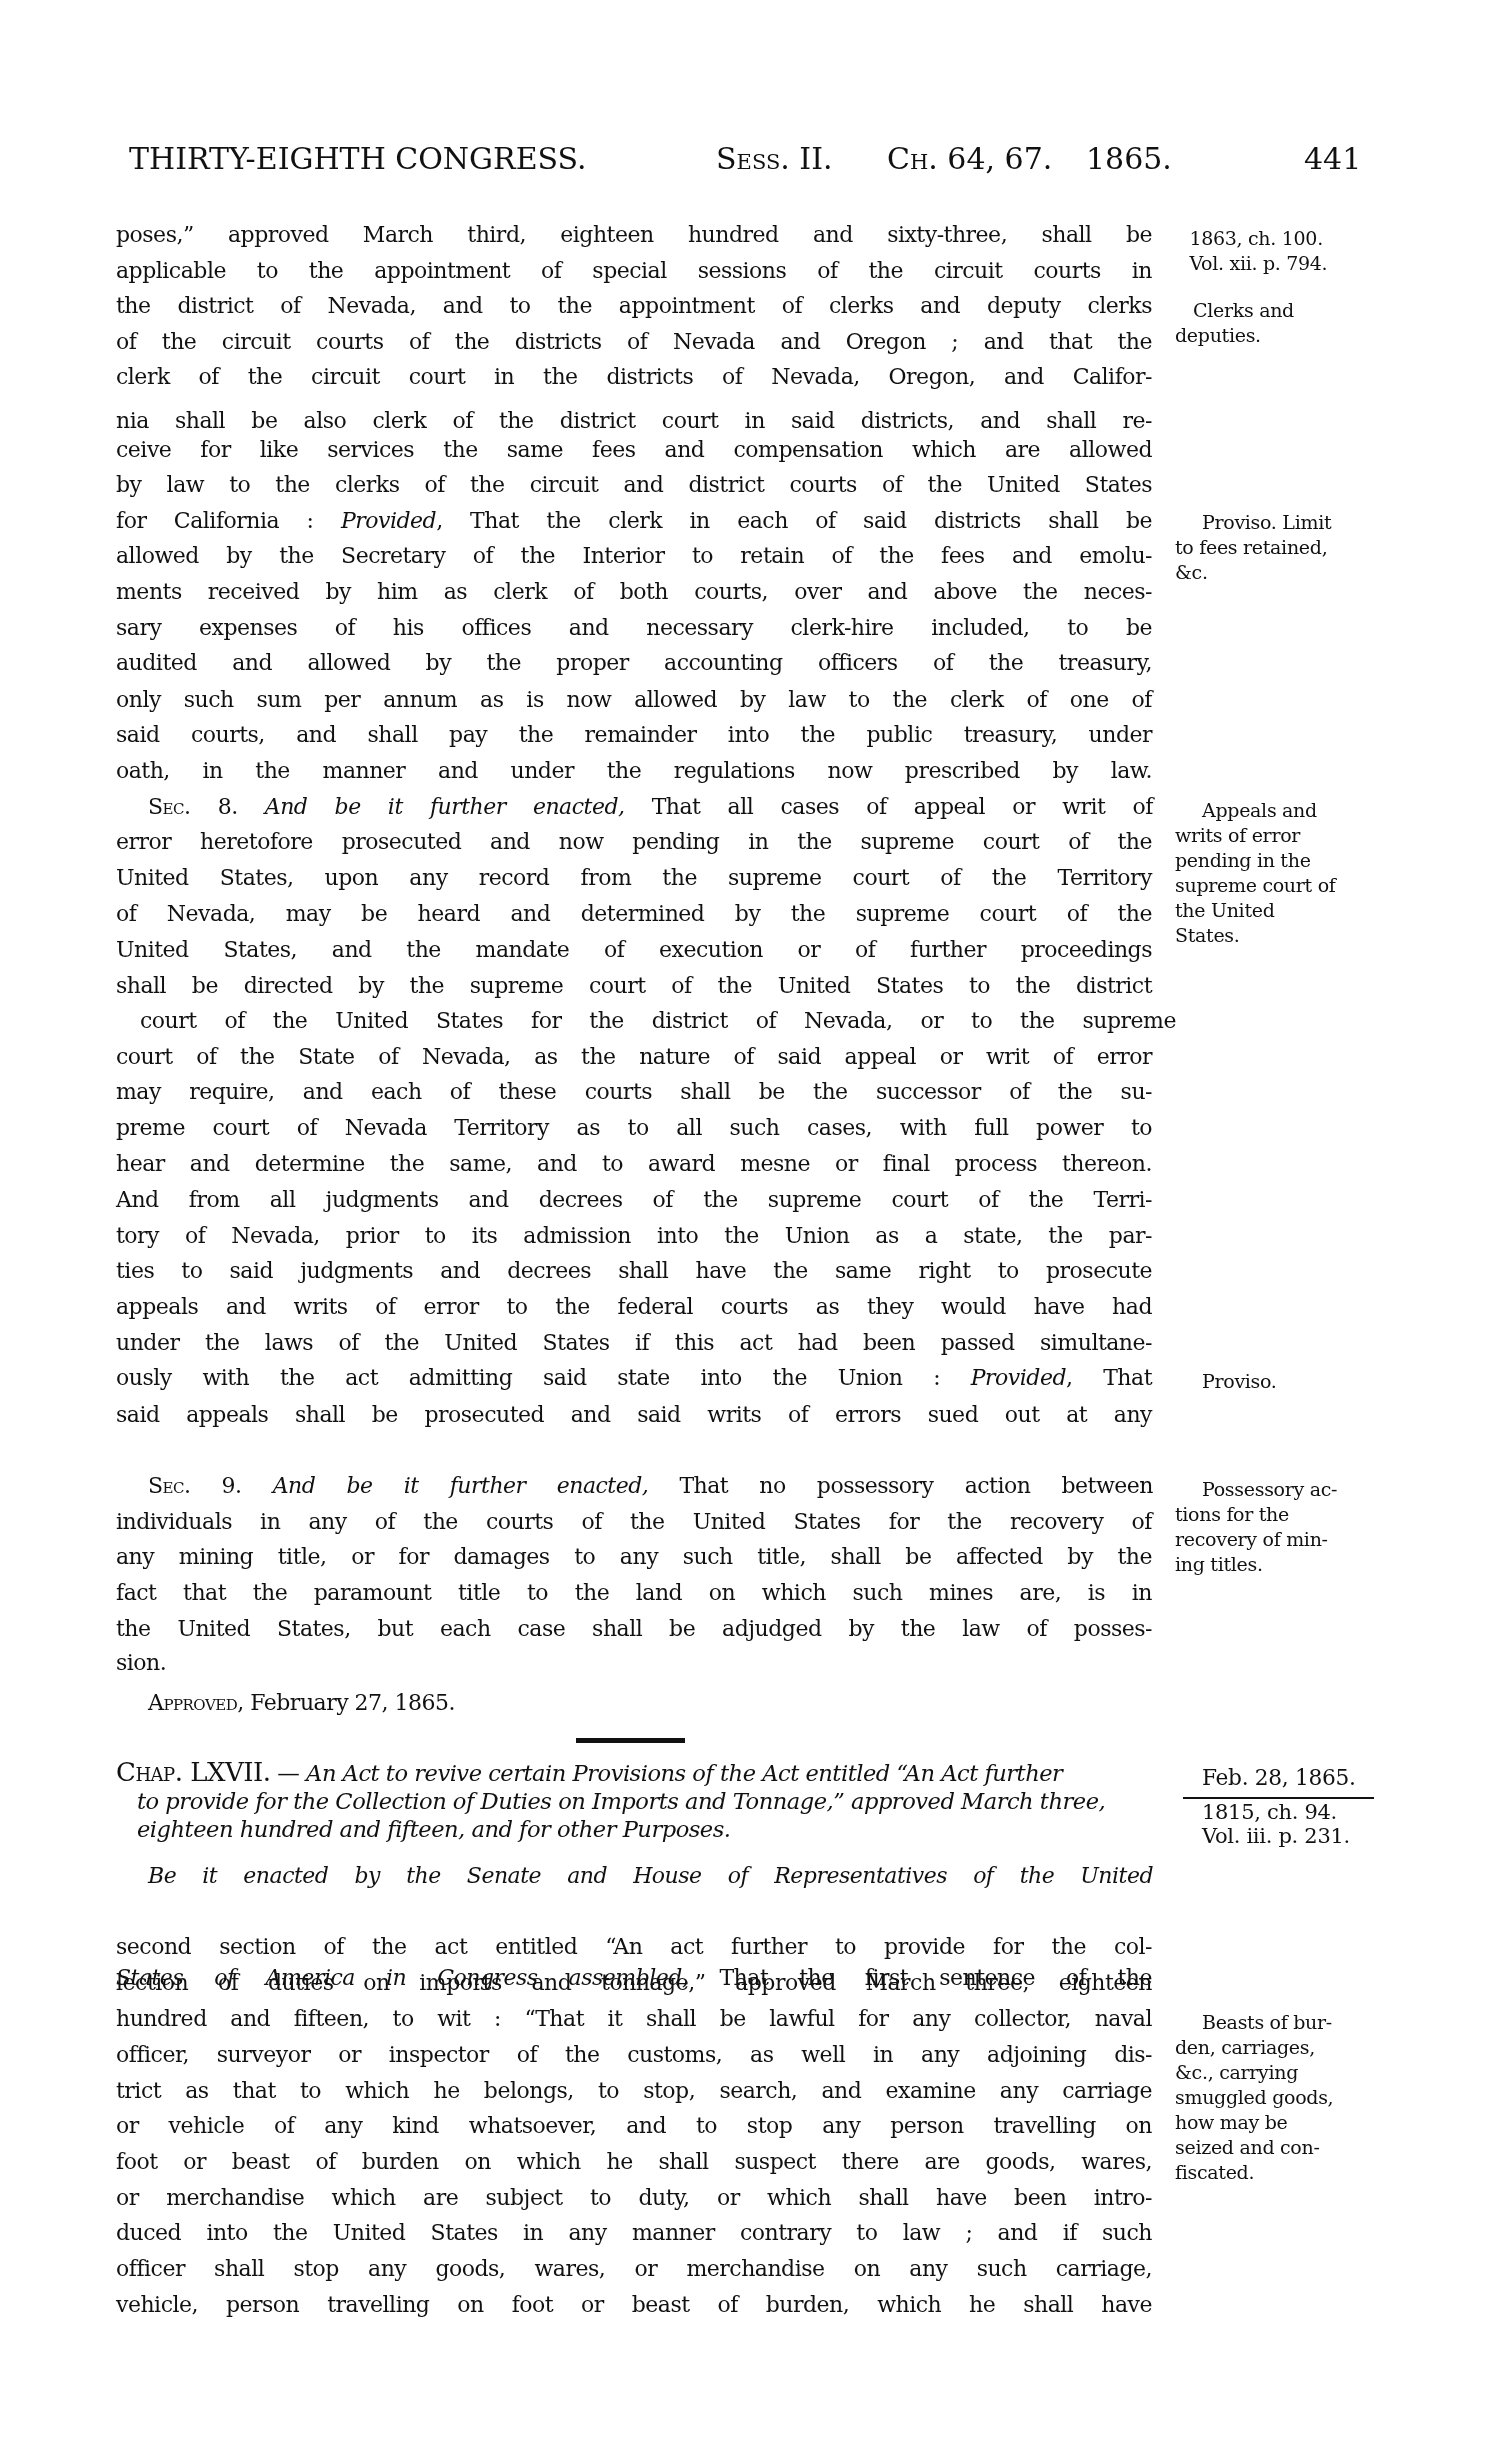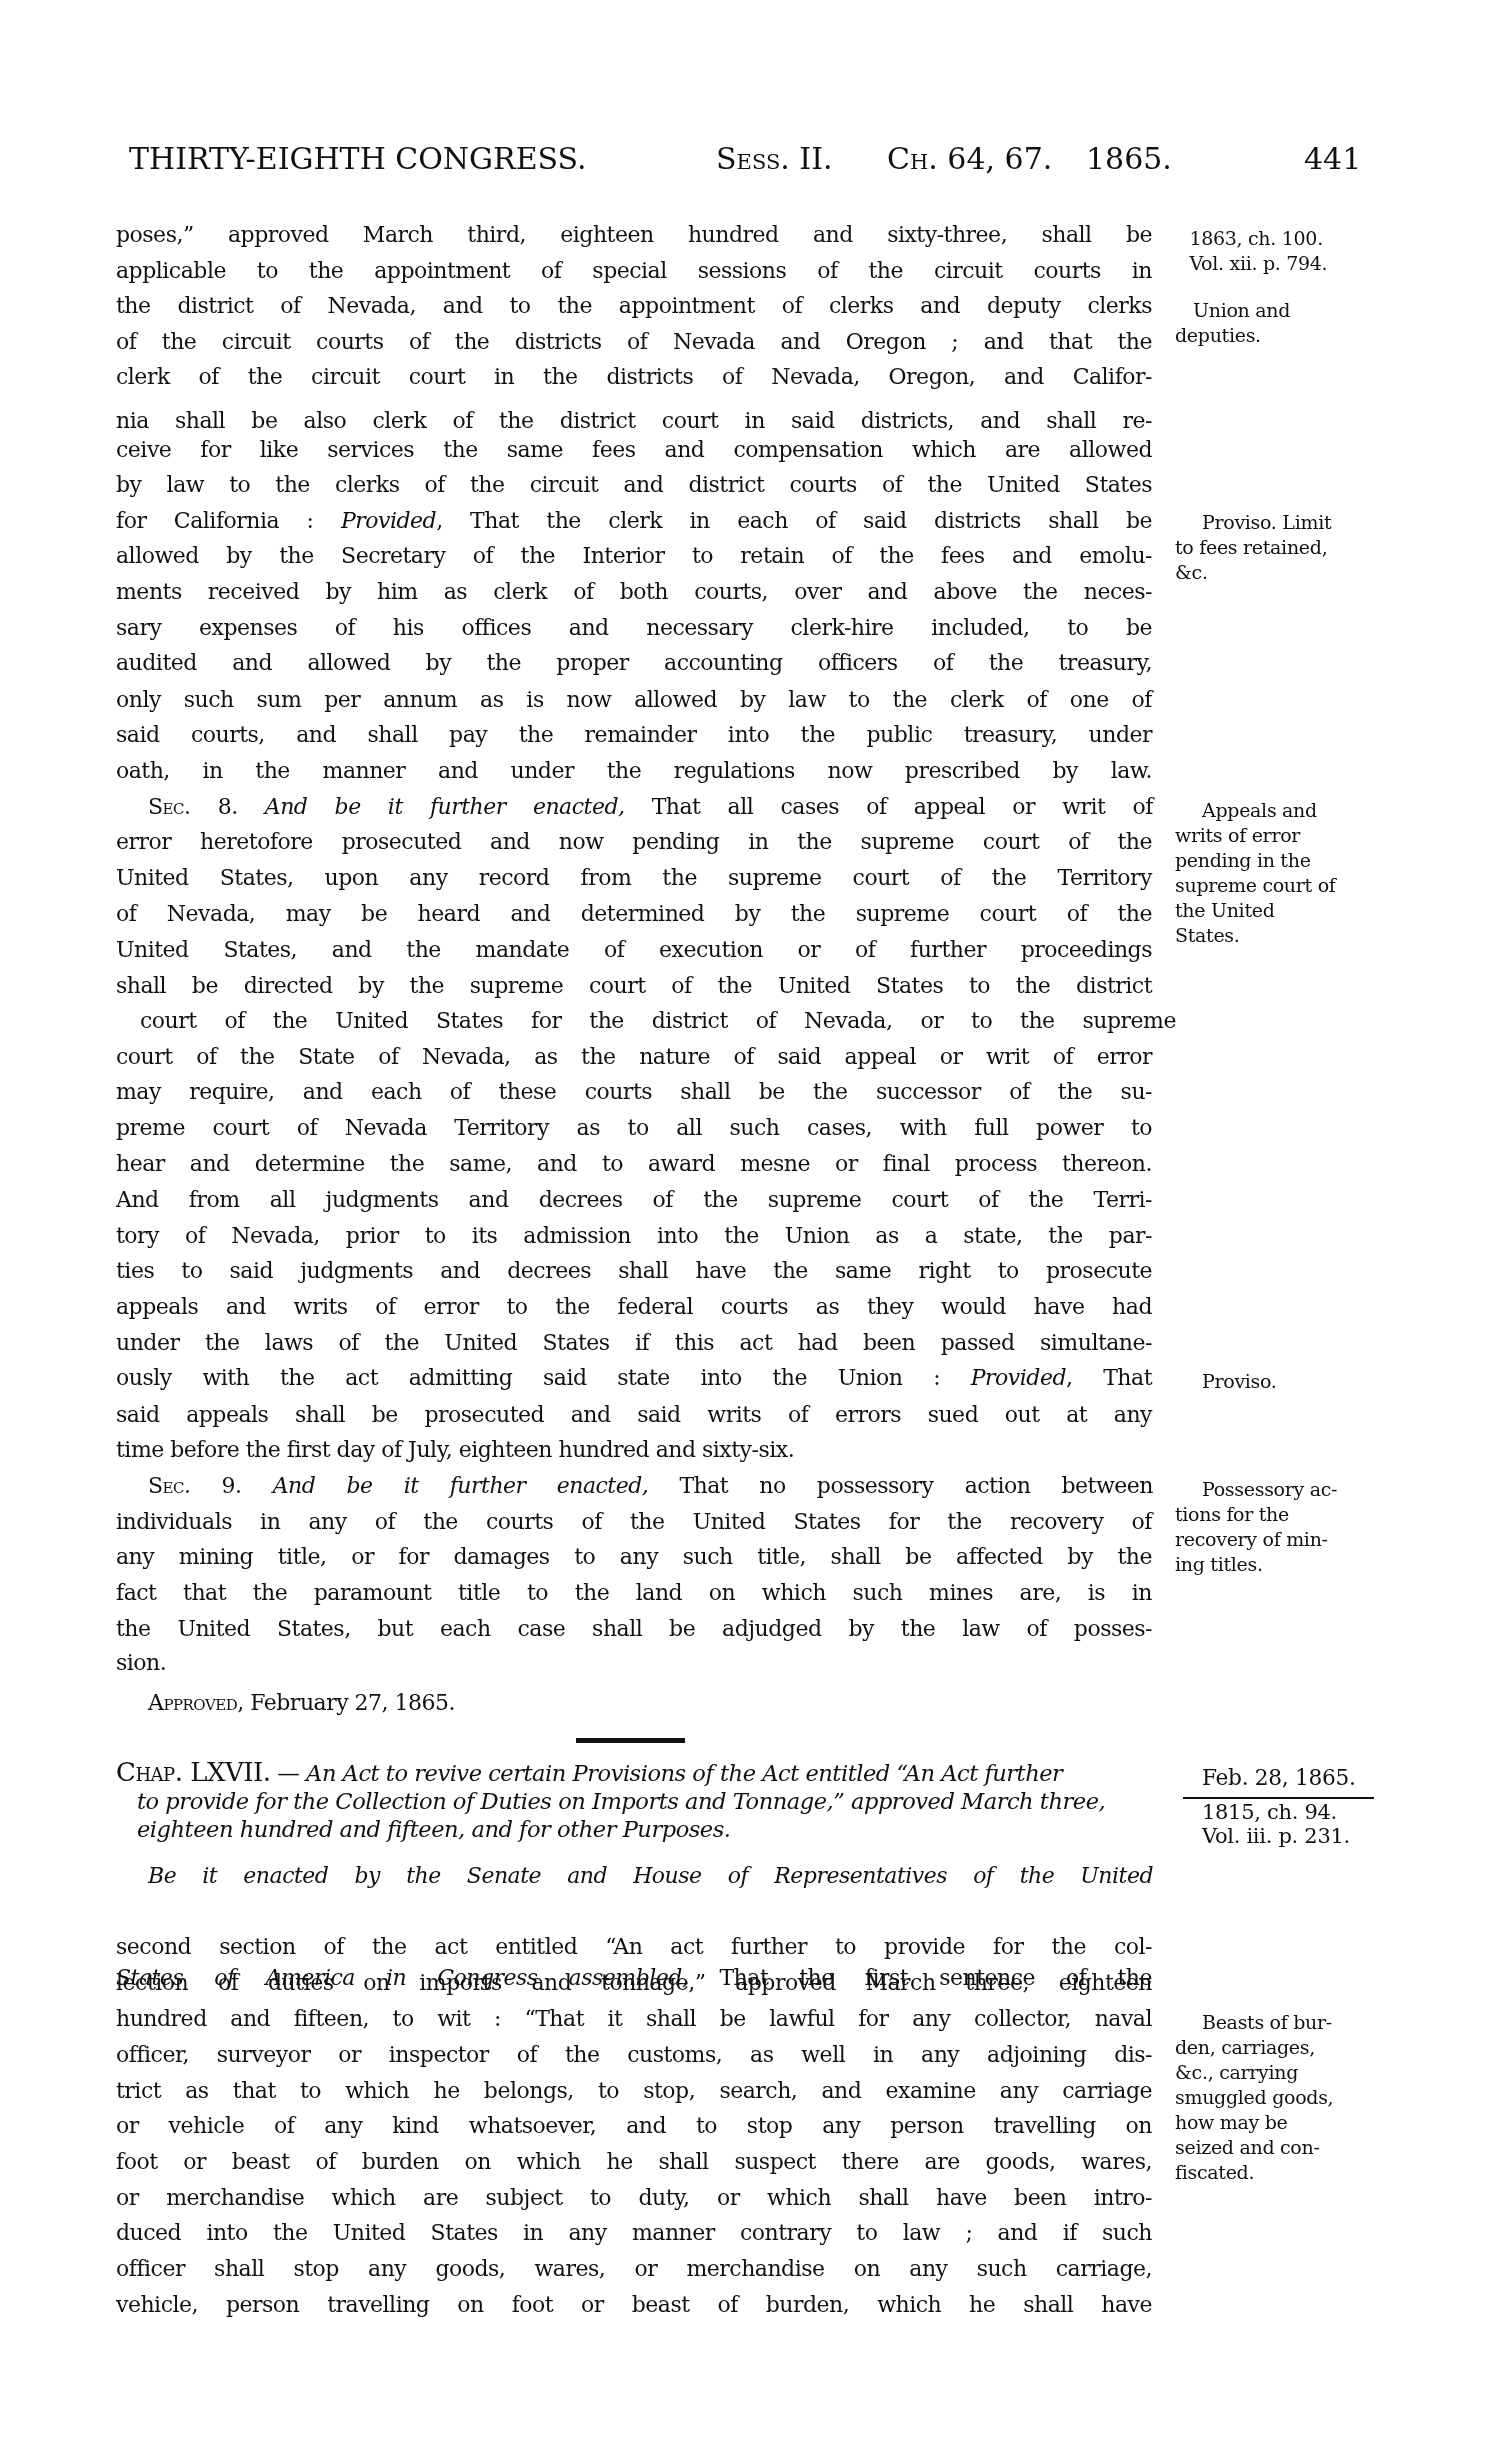--- a/index.html
+++ b/index.html
@@ -61,21 +61,20 @@
   <div class="body-line" style="top:1074px;">may require, and each of these courts shall be the successor of the su-</div>
   <div class="body-line" style="top:1110px;">preme court of Nevada Territory as to all such cases, with full power to</div>
   <div class="body-line" style="top:1182px;">And from all judgments and decrees of the supreme court of the Terri-</div>
   <div class="body-line" style="top:1146px;">hear and determine the same, and to award mesne or final process thereon.</div>
   <div class="body-line" style="top:1218px;">tory of Nevada, prior to its admission into the Union as a state, the par-</div>
   <div class="body-line" style="top:1253px;">ties to said judgments and decrees shall have the same right to prosecute</div>
   <div class="body-line" style="top:1289px;">appeals and writs of error to the federal courts as they would have had</div>
   <div class="body-line" style="top:1325px;">under the laws of the United States if this act had been passed simultane-</div>
   <div class="body-line" style="top:1360px;"><span>ously with the act admitting said state into the Union : </span><span class="it">Provided</span><span>, That</span></div>
   <div class="body-line" style="top:1397px;">said appeals shall be prosecuted and said writs of errors sued out at any</div>
-  <div class="body-line last" style="top:1432px;">time before the first day of July, eighteen hundred and sixty-six.</div>
 
   <div class="body-line indent" style="top:1468px;"><span class="sc">Sec. 9.</span> <span class="it">And be it further enacted,</span><span> That no possessory action between</span></div>
   <div class="body-line" style="top:1504px;">individuals in any of the courts of the United States for the recovery of</div>
   <div class="body-line" style="top:1539px;">any mining title, or for damages to any such title, shall be affected by the</div>
   <div class="body-line" style="top:1575px;">fact that the paramount title to the land on which such mines are, is in</div>
   <div class="body-line" style="top:1611px;">the United States, but each case shall be adjudged by the law of posses-</div>
   <div class="body-line last" style="top:1645px;">sion.</div>
 
   <div class="body-line indent last" style="top:1685px;"><span class="sc">Approved</span><span>, February 27, 1865.</span></div>
 
@@ -97,21 +96,21 @@
   <div class="body-line" style="top:2180px;">or merchandise which are subject to duty, or which shall have been intro-</div>
   <div class="body-line" style="top:2215px;">duced into the United States in any manner contrary to law ; and if such</div>
   <div class="body-line" style="top:2251px;">officer shall stop any goods, wares, or merchandise on any such carriage,</div>
   <div class="body-line" style="top:2287px;">vehicle, person travelling on foot or beast of burden, which he shall have</div>
 
   <div class="note" style="top:226px;">
     <div style="padding-left:14.4px;">1863, ch. 100.</div>
     <div style="padding-left:14.4px;">Vol. xii. p. 794.</div>
   </div>
   <div class="note" style="top:298px;">
-    <div style="padding-left:18px;">Union and</div>
+    <div style="padding-left:18px;">Clerks and</div>
     <div>deputies.</div>
   </div>
   <div class="note" style="top:510px;">
     <div class="first">Proviso. Limit</div>
     <div>to fees retained,</div>
     <div>&amp;c.</div>
   </div>
   <div class="note" style="top:798px;">
     <div class="first">Appeals and</div>
     <div>writs of error</div>

